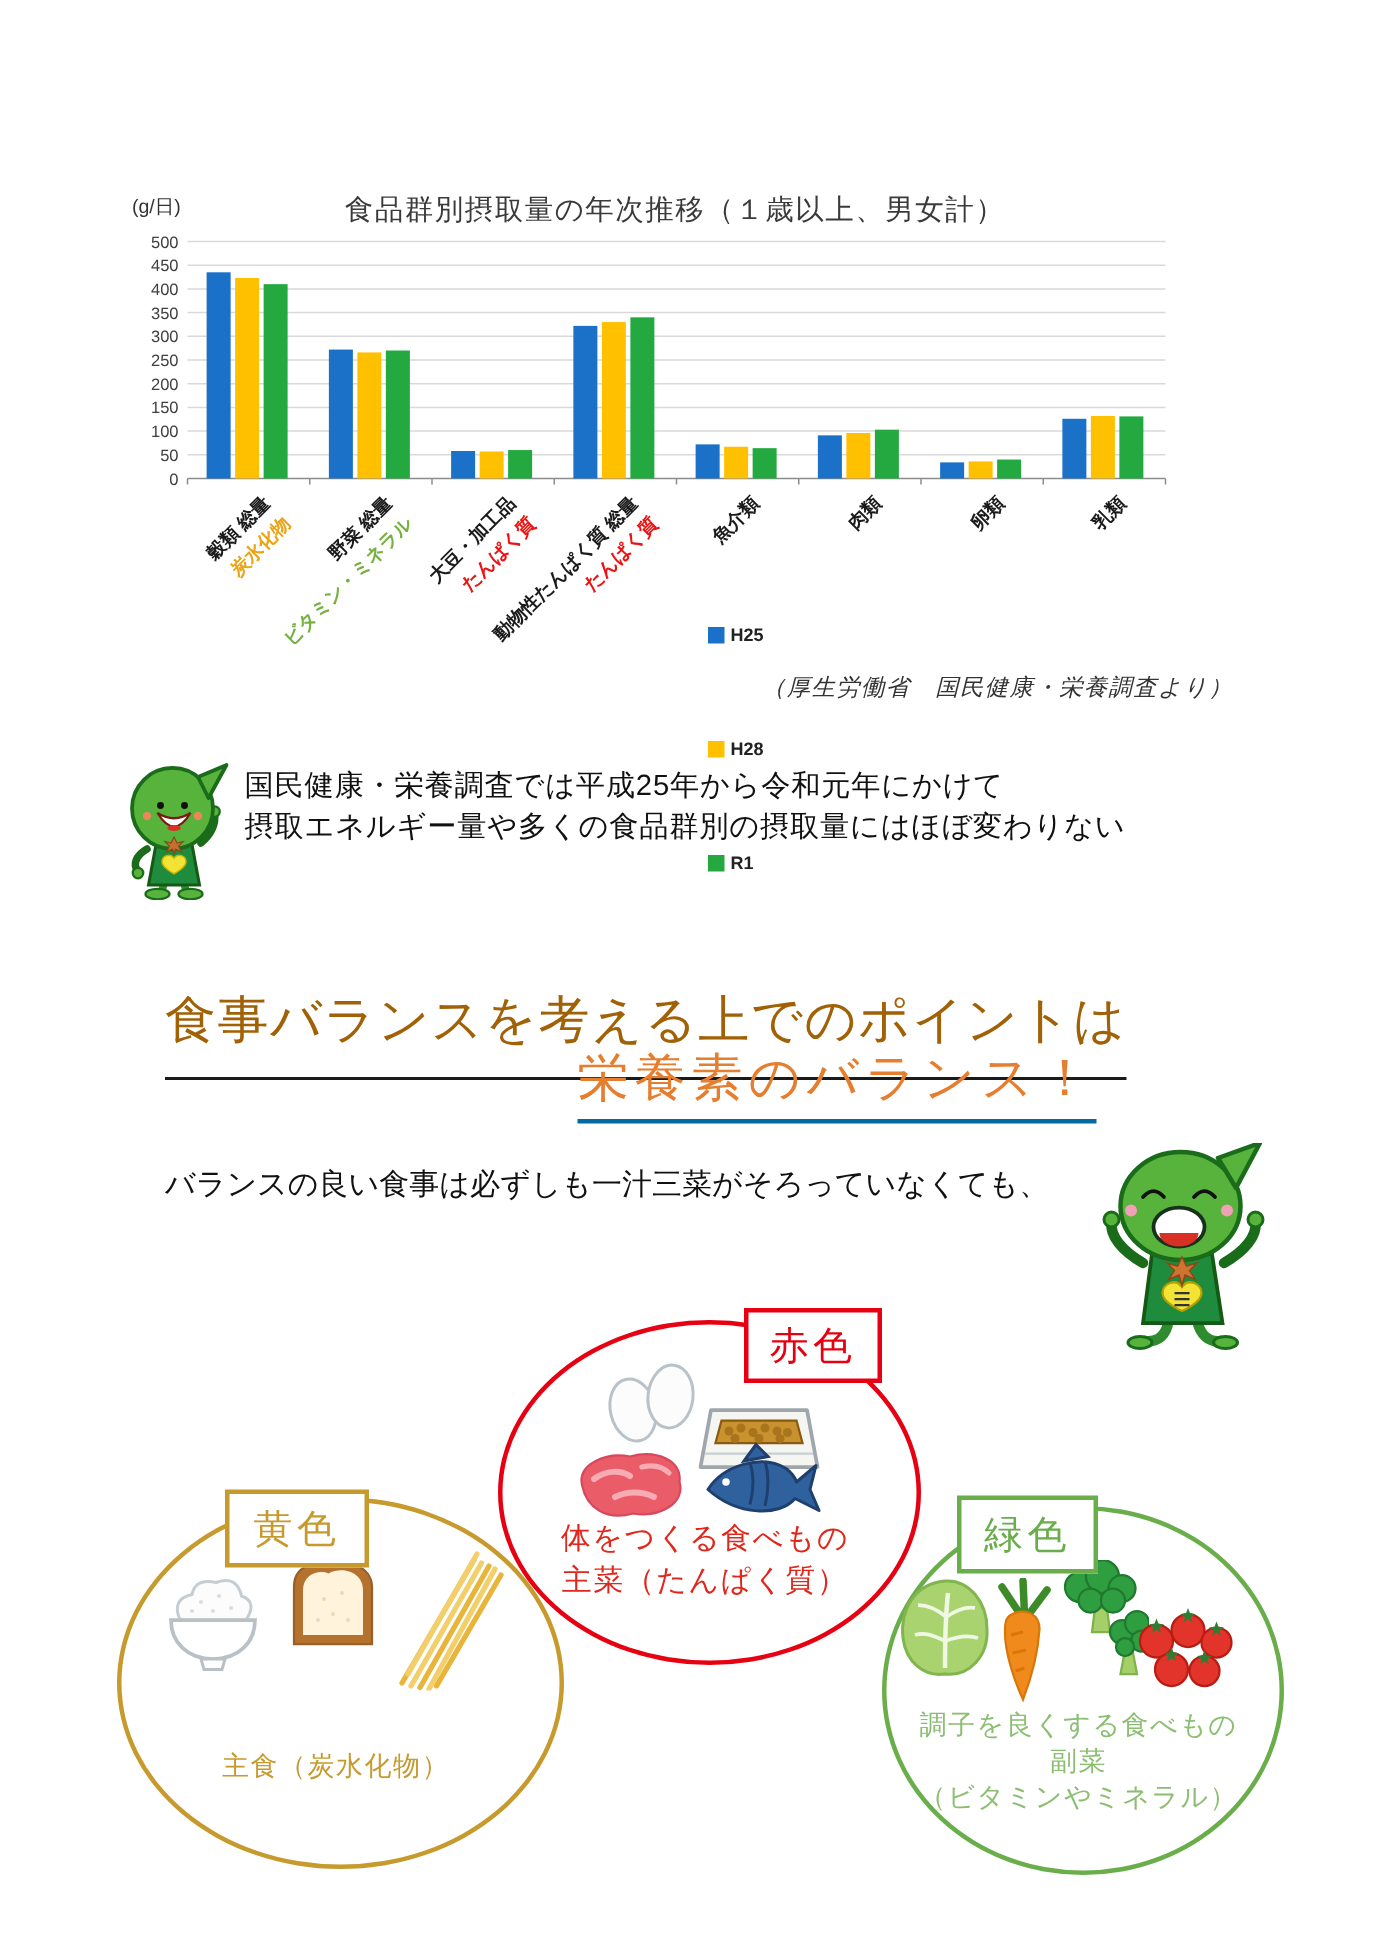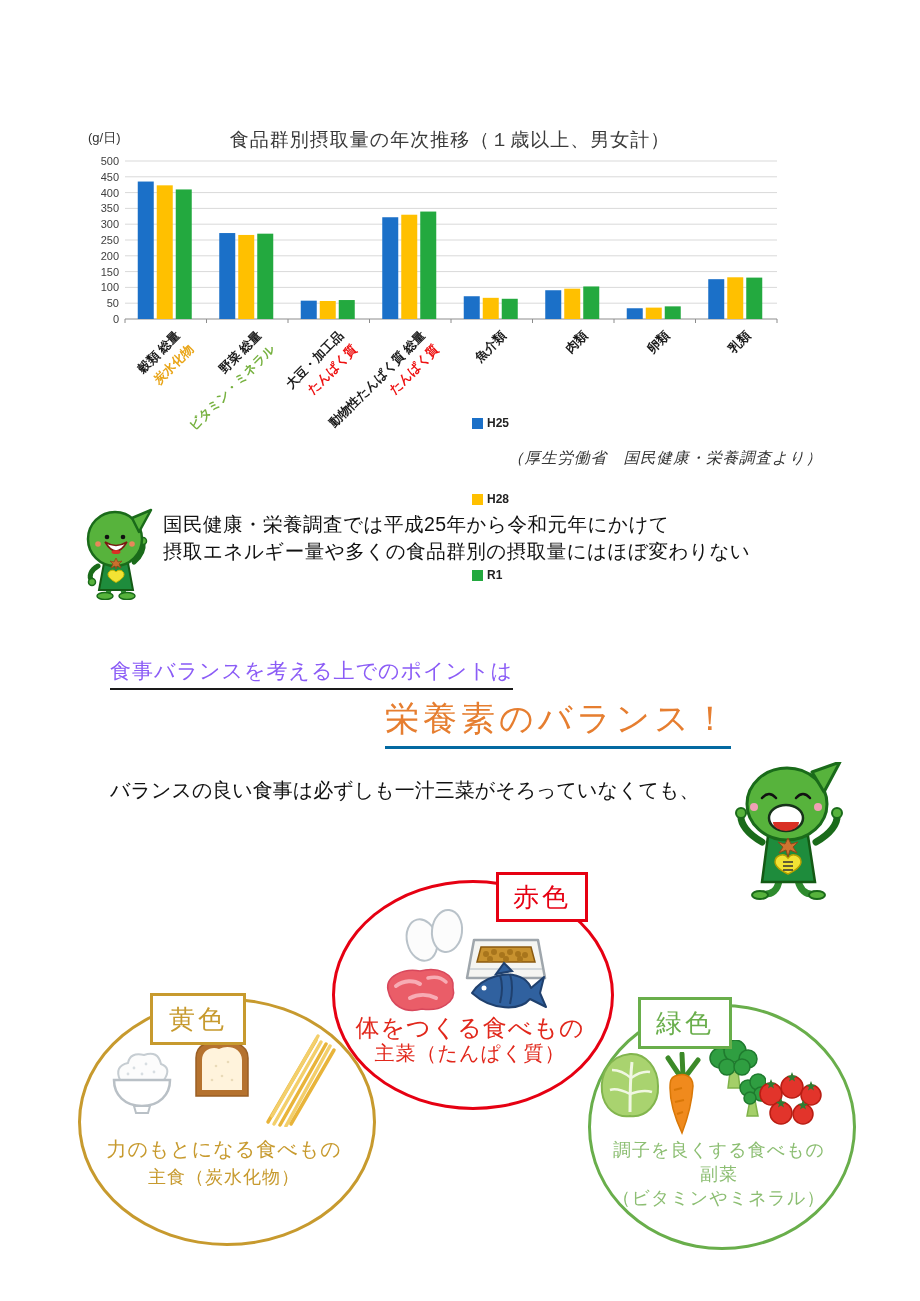--- a/index.html
+++ b/index.html
@@ -16,38 +16,38 @@
   .legend{position:absolute;left:472px;top:404px;display:flex;gap:62px;flex-direction:column;}
   .legend-item{display:flex;align-items:center;gap:4px;font-size:12px;font-weight:600;color:#222;}
   .legend-swatch{width:11px;height:11px;display:inline-block;}
   .chart-source{position:absolute;left:508px;top:436px;font-size:15.5px;color:#333;letter-spacing:1px;font-style:italic;}
 
   
   #mascot1{position:absolute;left:84px;top:496px;}
   .note{position:absolute;left:163px;top:499px;font-size:19.5px;line-height:26.5px;color:#111;letter-spacing:0.5px;}
 
   
-  .h-point{position:absolute;left:110px;top:645px;font-size:21px;color:#8b5cf6;letter-spacing:1px;border-bottom:2px solid #1a1a1a;padding-bottom:3px;}
+  .h-point{position:absolute;left:110px;top:645px;font-size:34px;color:#a16207;letter-spacing:1px;border-bottom:2px solid #1a1a1a;padding-bottom:15px;}
   .h-answer{position:absolute;left:385px;top:684px;font-size:34px;color:#E67E30;letter-spacing:4px;border-bottom:3px solid #0369a1;padding-bottom:4px;}
 
   
   .balance{position:absolute;left:110px;top:764px;font-size:20px;line-height:29px;color:#111;}
   #mascot2{position:absolute;left:732px;top:750px;}
 
   
   .ellipse{position:absolute;border-radius:50%;background:transparent;}
   .yellow-ellipse{left:78px;top:986px;width:292px;height:242px;border:3px solid #C79A2E;z-index:1;}
   .green-ellipse{left:588px;top:992px;width:262px;height:240px;border:3px solid #69AE4B;z-index:1;}
   .red-ellipse{left:332px;top:868px;width:276px;height:224px;border:3px solid #E60012;z-index:2;}
   .tagbox{position:absolute;background:#fff;border:3px solid;display:flex;align-items:center;justify-content:center;font-size:26px;letter-spacing:3px;z-index:4;}
   .red-box{left:496px;top:860px;width:86px;height:44px;color:#E60012;border-color:#E60012;}
   .yellow-box{left:150px;top:981px;width:90px;height:46px;color:#C79A2E;border-color:#C79A2E;}
   .green-box{left:638px;top:985px;width:88px;height:46px;color:#69AE4B;border-color:#69AE4B;}
   .circle-text{position:absolute;text-align:center;z-index:3;letter-spacing:1px;}
-  .red-t1{left:335px;top:1000px;width:270px;font-size:24px;color:#E1271B;}
+  .red-t1{left:335px;top:1000px;width:270px;font-size:20px;color:#E1271B;}
   .red-t2{left:335px;top:1028px;width:270px;font-size:20px;color:#E1271B;}
   .yellow-t1{left:80px;top:1124px;width:288px;font-size:20px;color:#C79A2E;}
   .yellow-t2{left:80px;top:1153px;width:288px;font-size:18px;color:#C79A2E;}
   .green-t1{left:588px;top:1126px;width:262px;font-size:18px;color:#8CBE72;}
   .green-t2{left:588px;top:1150px;width:262px;font-size:18px;color:#8CBE72;}
   .green-t3{left:588px;top:1174px;width:262px;font-size:18px;color:#8CBE72;}
   .foodsvg{position:absolute;z-index:3;}
 </style>
 </head>
 <body>
@@ -280,21 +280,20 @@
   <svg class="foodsvg" style="left:258px;top:1020px;" width="80" height="95" viewBox="0 0 80 95">
     <g stroke-linecap="round">
       <path d="M10,90 L58,8" stroke="#E8B43A" stroke-width="3.5"></path>
       <path d="M16,92 L63,10" stroke="#F3CF6B" stroke-width="3.5"></path>
       <path d="M22,93 L68,12" stroke="#E8B43A" stroke-width="3.5"></path>
       <path d="M28,94 L72,14" stroke="#F3CF6B" stroke-width="3.5"></path>
       <path d="M33,92 L76,18" stroke="#E8B43A" stroke-width="3.5"></path>
       <path d="M14,84 L60,4" stroke="#F3CF6B" stroke-width="3.5"></path>
     </g>
   </svg>
-  <div class="circle-text yellow-t1">力のもとになる食べもの</div>
   <div class="circle-text yellow-t2">主食（炭水化物）</div>
 
   <svg class="foodsvg" style="left:596px;top:1038px;" width="68" height="70" viewBox="0 0 68 70">
     <path d="M34,4 C13,6 4,24 6,42 C8,58 20,68 34,66 C50,68 63,54 62,36 C62,18 50,3 34,4 Z" fill="#A9D36F" stroke="#82B54E" stroke-width="2"></path>
     <path d="M34,62 C34,44 34,30 36,12" stroke="#F0F7E2" stroke-width="3" fill="none"></path>
     <path d="M35,28 C28,22 22,20 16,20 M35,28 C42,23 48,21 54,22 M34,44 C26,40 20,38 14,40 M34,44 C42,41 50,40 56,42" stroke="#F0F7E2" stroke-width="2.5" fill="none"></path>
   </svg>
   <svg class="foodsvg" style="left:660px;top:1040px;" width="46" height="86" viewBox="0 0 46 86">
     <path d="M20,24 L8,6 M23,24 L22,2 M26,24 L38,8" stroke="#3C8A28" stroke-width="5" stroke-linecap="round"></path>
     <path d="M15,24 C24,20 33,24 33,34 C32,50 27,68 22,81 C16,68 10,50 10,36 C10,28 11,26 15,24 Z" fill="#F08A1D" stroke="#D97706" stroke-width="1.5"></path>

